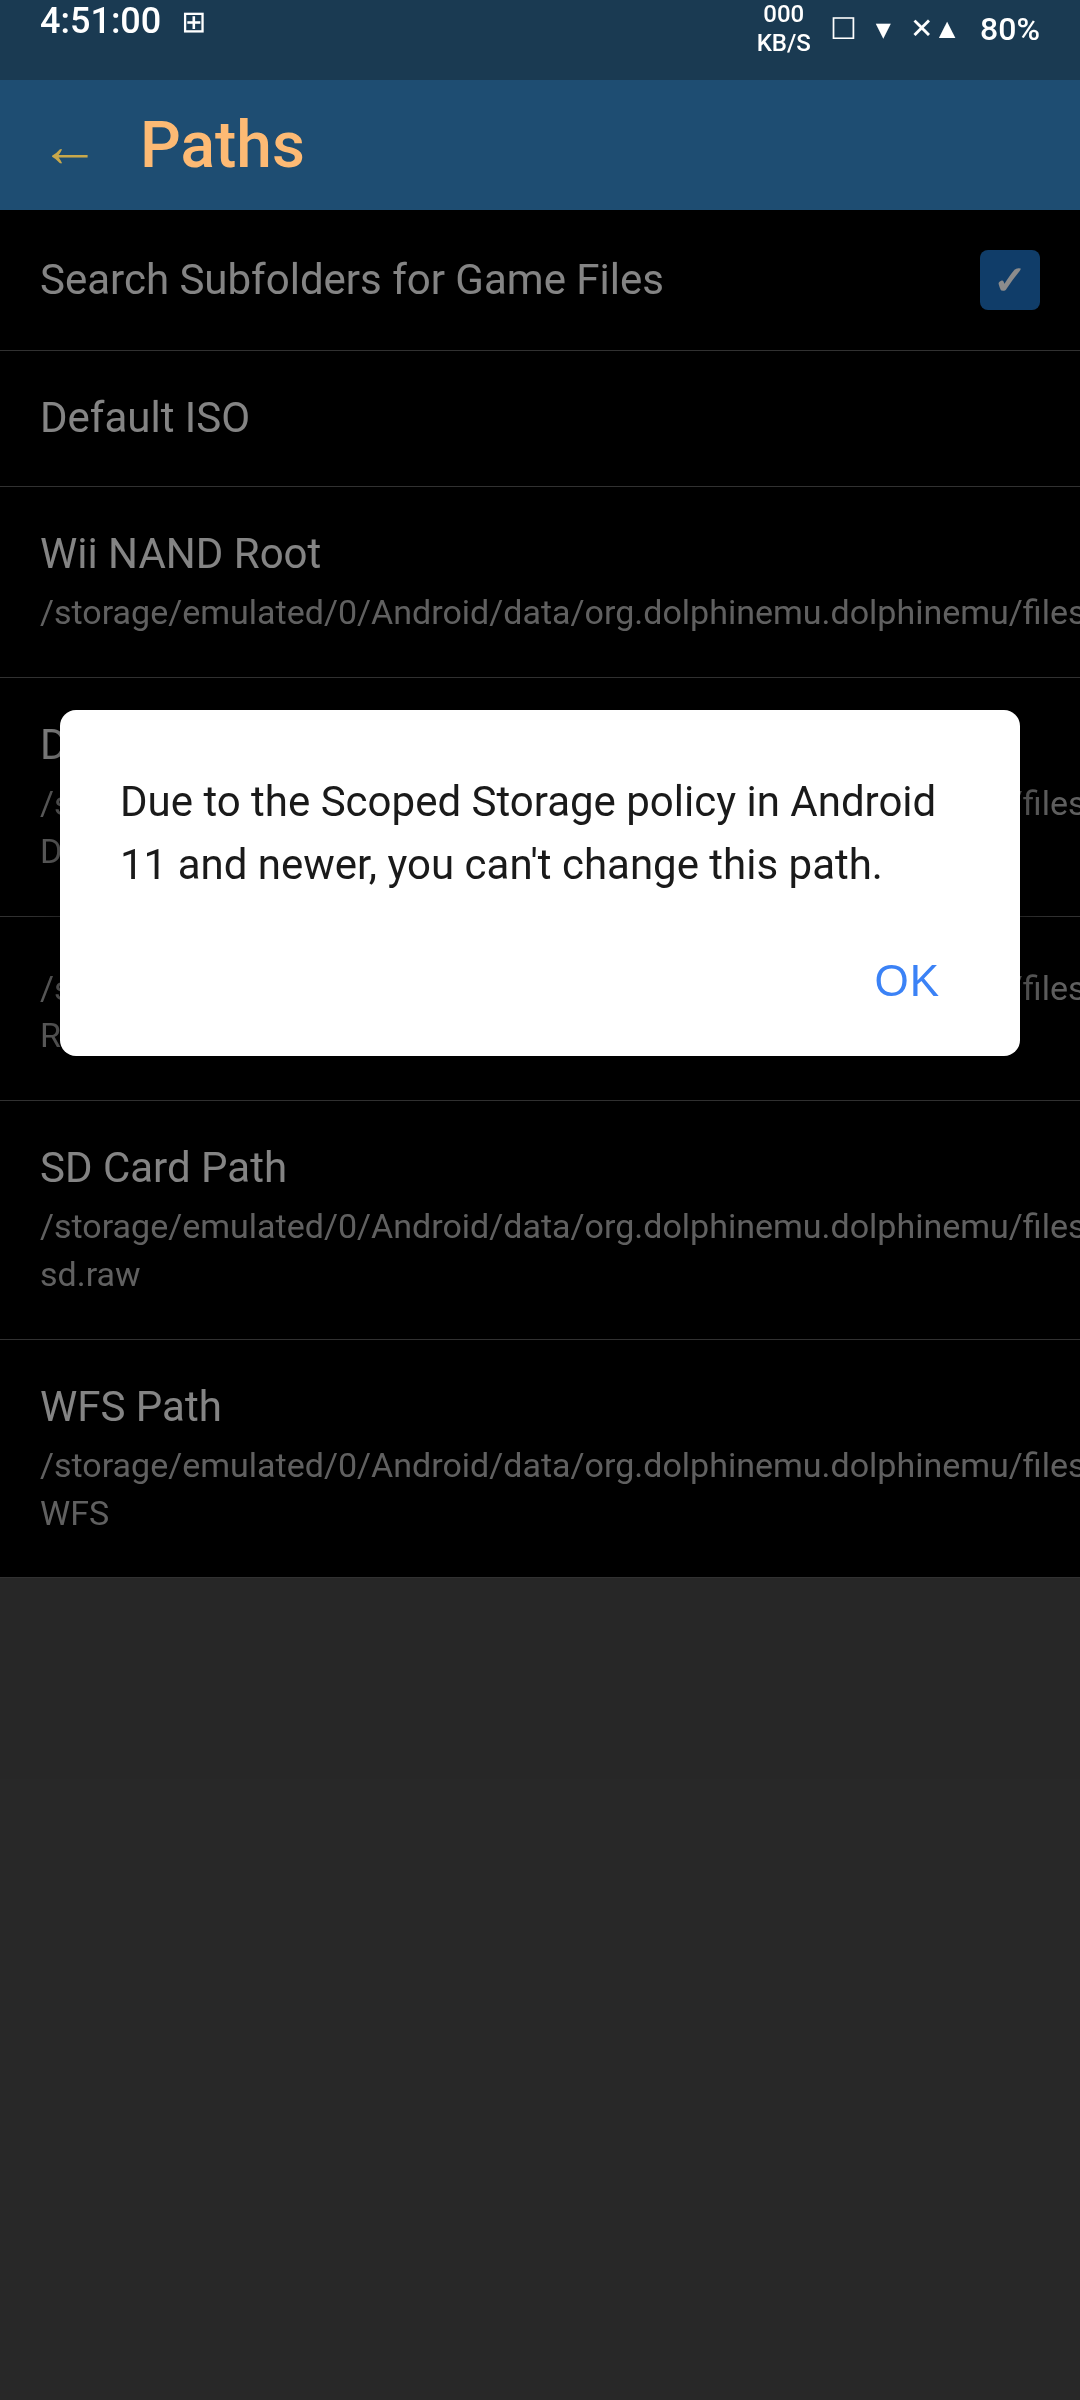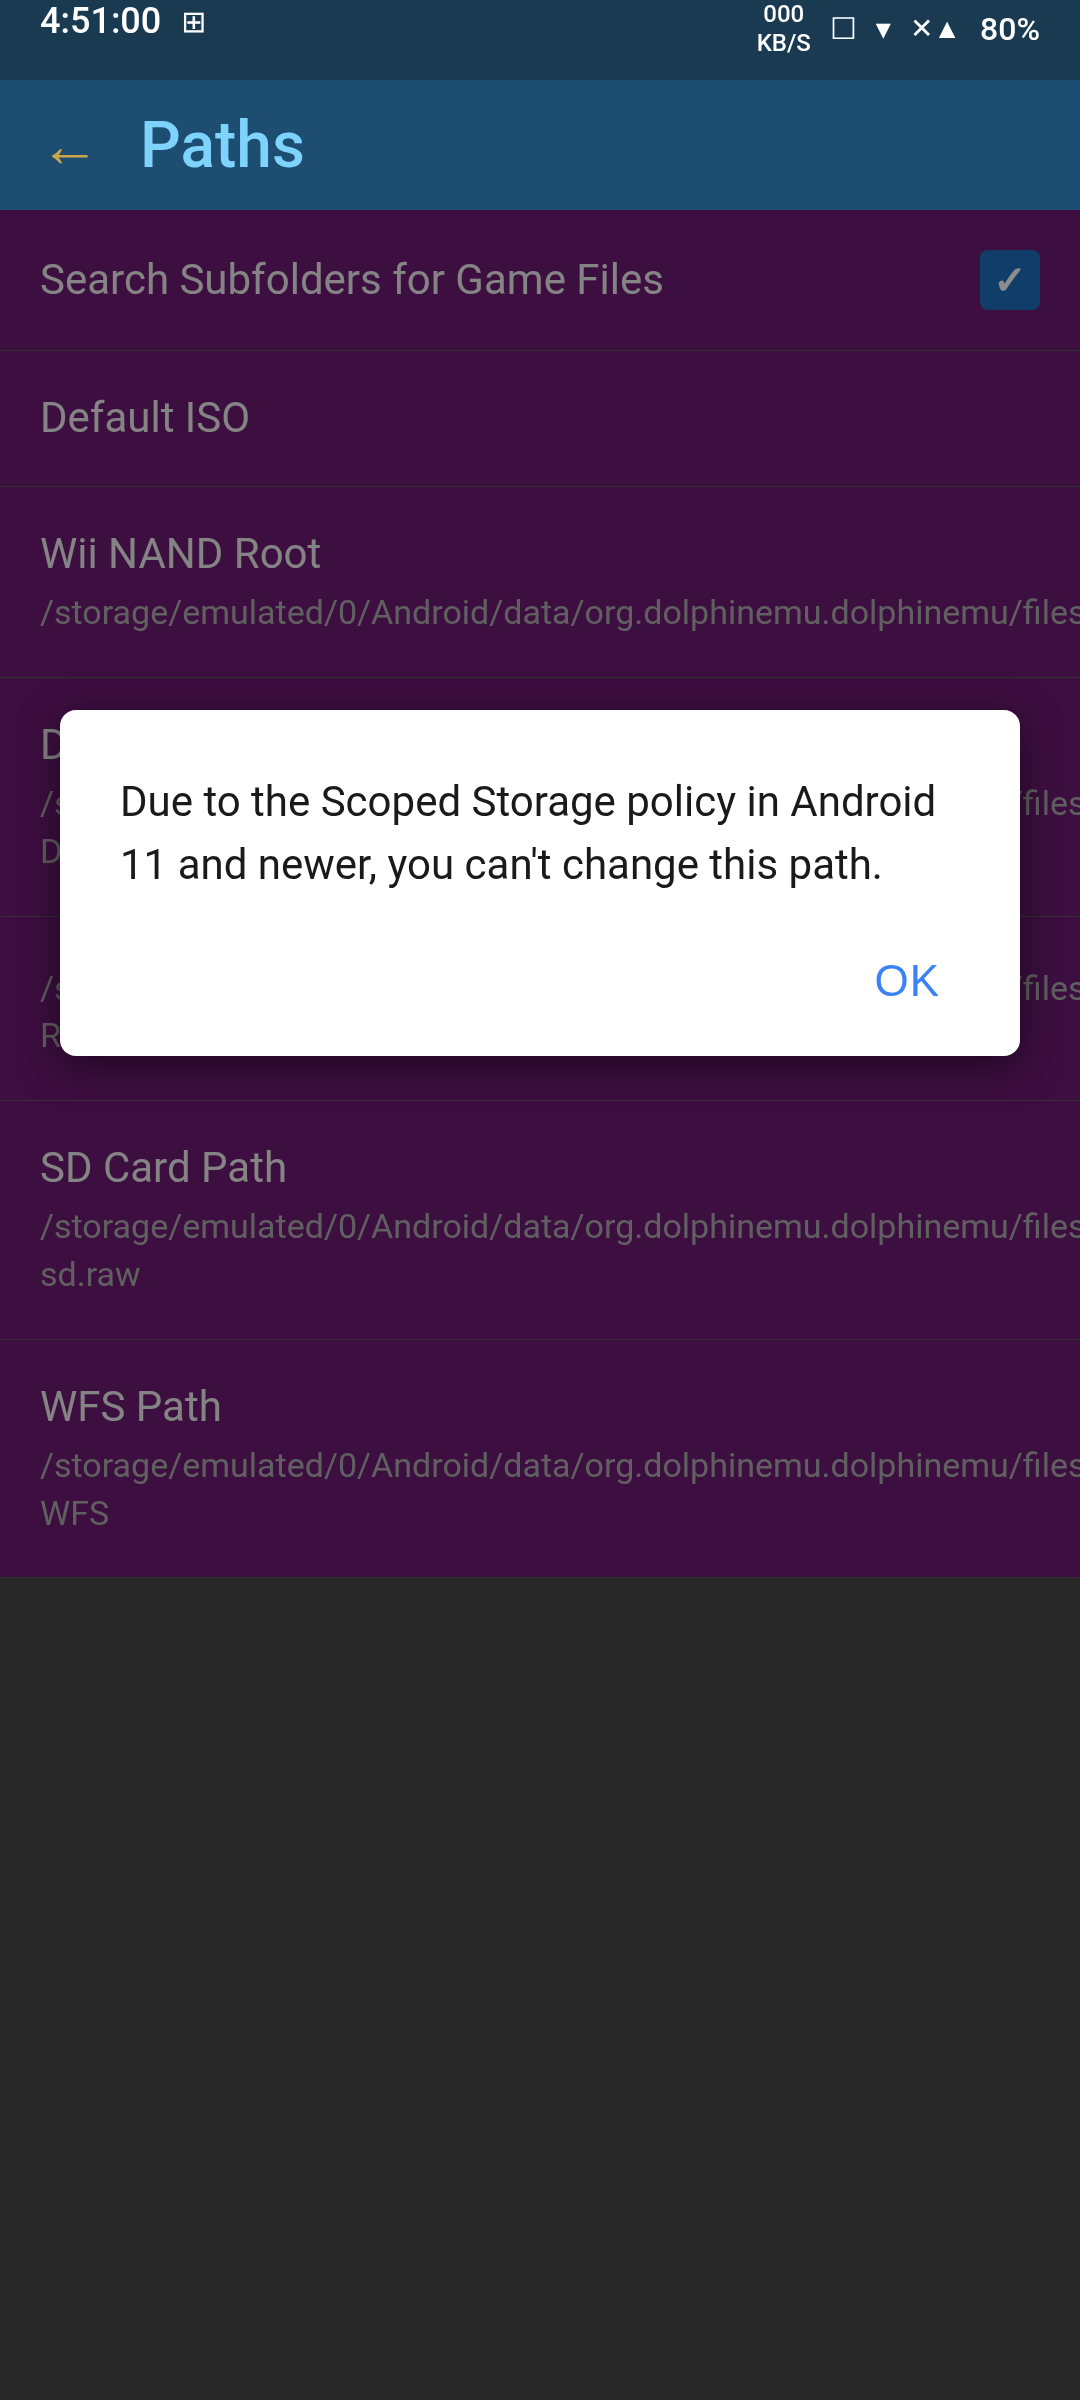--- a/index.html
+++ b/index.html
@@ -69,39 +69,39 @@
       gap: 40px;
     }
 
     .back-arrow {
       color: #c8a84b;
       font-size: 60px;
       cursor: pointer;
     }
 
     .app-bar-title {
-      color: #7dd3fc;
+      color: #fdba74;
       font-size: 64px;
       font-weight: 500;
     }
 
     
     .content {
       width: 100%;
       height: calc(2400px - 80px - 130px);
       background-color: #484848;
       position: relative;
     }
 
     
     .settings-item {
       width: 100%;
       padding: 40px 40px;
       border-bottom: 1px solid #5a5a5a;
-      background-color: #701a75;
+      background-color: #000000;
       display: flex;
       align-items: center;
       justify-content: space-between;
       min-height: 120px;
     }
 
     .settings-item-content {
       flex: 1;
     }
 

